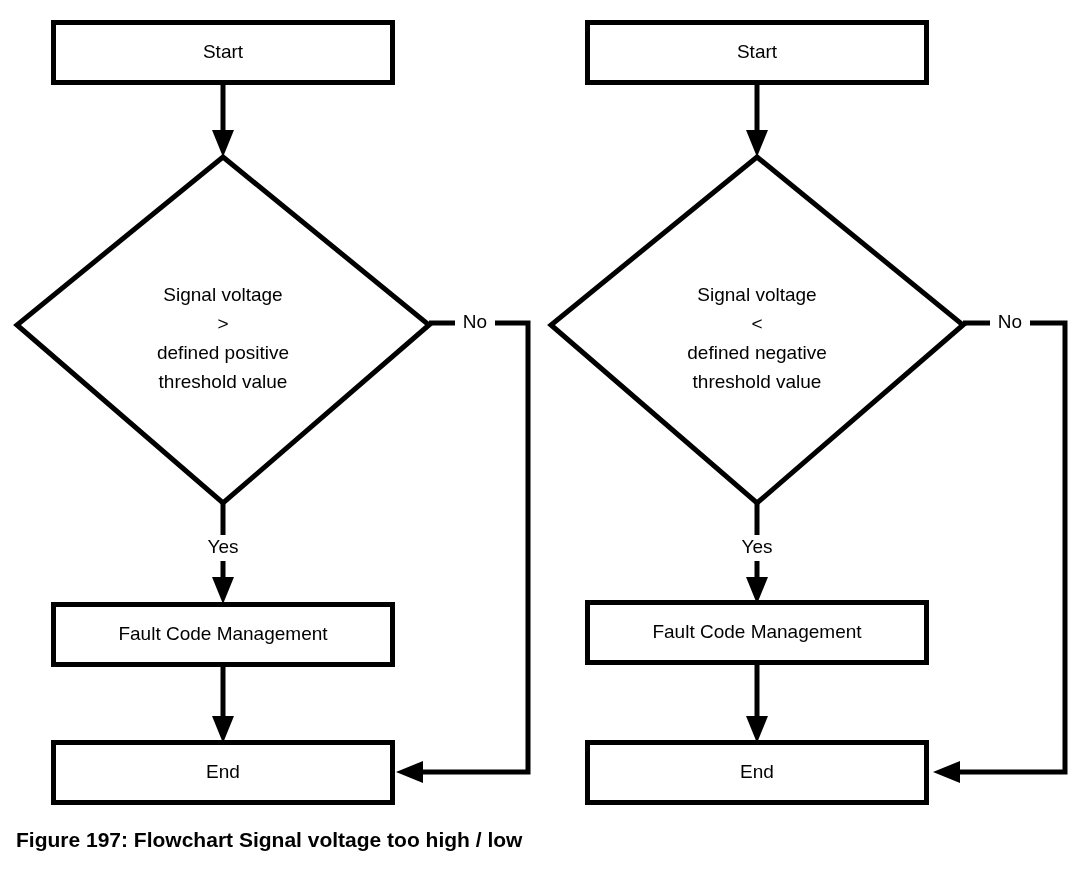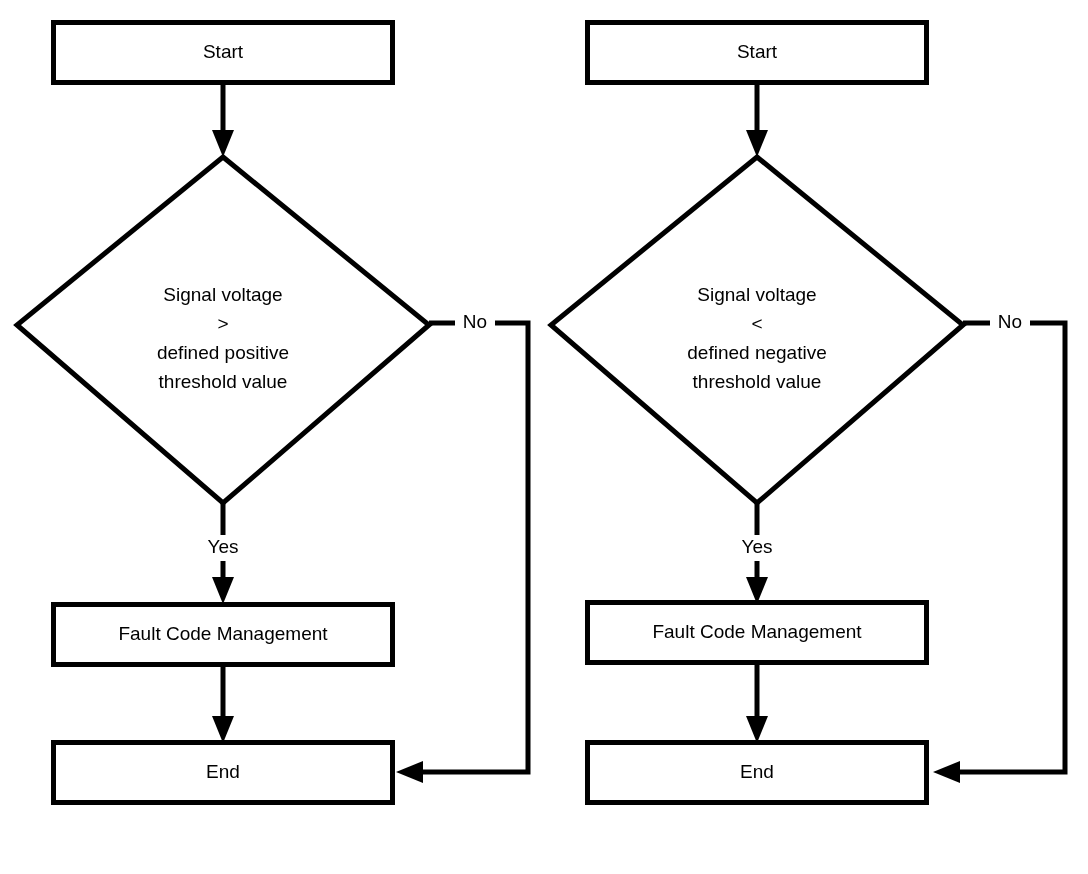--- a/index.html
+++ b/index.html
@@ -144,14 +144,15 @@
       <text class="node-text" x="757" y="633">Fault Code Management</text>
 
       <line class="connector" x1="757" y1="665" x2="757" y2="726"></line>
       <polygon class="arrow-head" points="757,743 746,716 768,716"></polygon>
 
       <rect class="node-shape" x="587.5" y="742.5" width="339" height="60"></rect>
       <text class="node-text" x="757" y="773">End</text>
     </g>
   </svg>
 
+  <div class="caption">Figure 197: Flowchart Signal voltage too high / low</div>
 
 </div>
 
 </body></html>

